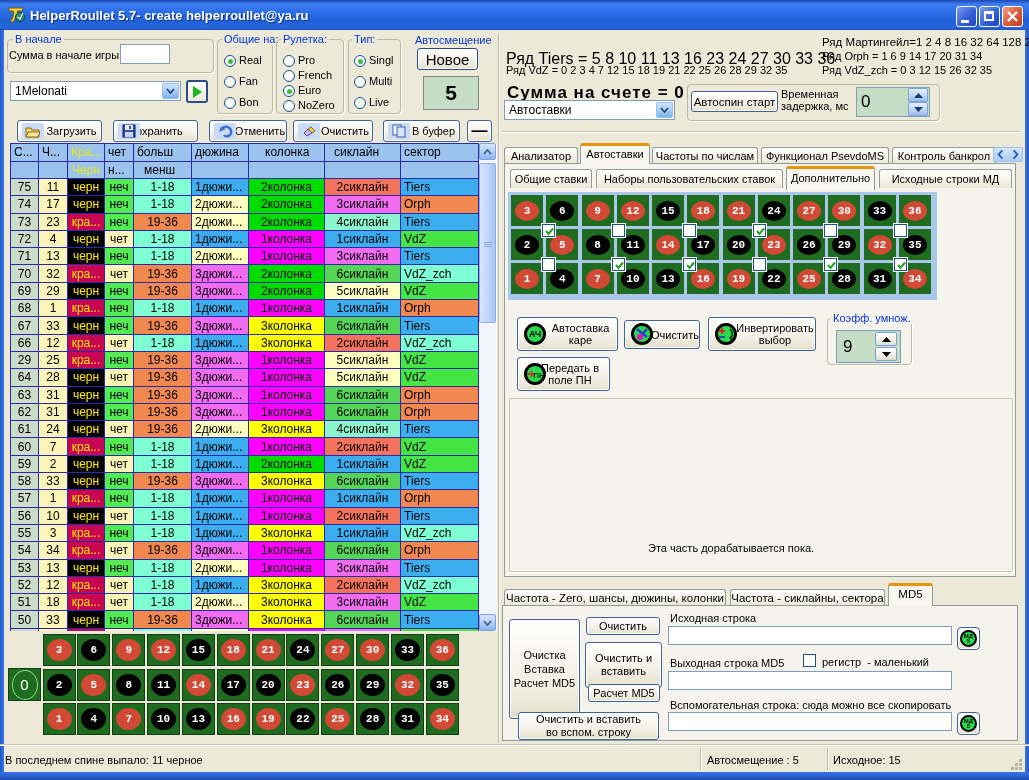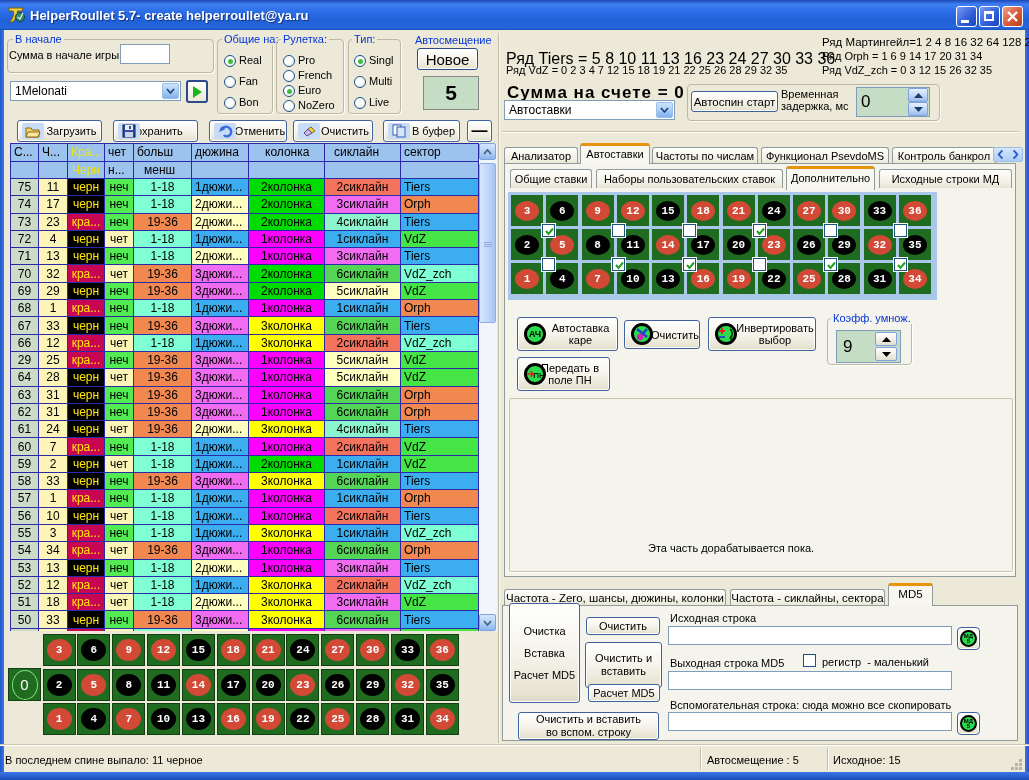--- a/index.html
+++ b/index.html
@@ -891,21 +891,21 @@
     </div>
 
 <div class="ab" style="left:509px;top:398px;width:504px;height:174px;border:1px solid #C8C4B0;box-shadow:1px 1px 0 #fff;z-index:3;border-radius:2px"></div>
 <div class="lbl" style="left:648px;top:542px;font-size:11px;z-index:4">Эта часть дорабатывается пока.</div>
 
 <div class="tpanel" style="left:502px;top:605px;width:516px;height:136px;z-index:2"></div>
 <div class="tab" style="left:504px;top:589px;width:222px;height:17px;line-height:17px;font-size:11.5px">Частота - Zero, шансы, дюжины, колонки</div>
 <div class="tab" style="left:730px;top:589px;width:155px;height:17px;line-height:17px;font-size:11.5px">Частота - сиклайны, сектора</div>
 <div class="tab tabsel" style="left:888px;top:583px;width:45px;height:23px;line-height:17px;font-size:11.5px">MD5</div>
 
-<div class="btn" style="left:509px;top:603px;width:71px;height:100px;z-index:3;line-height:22px">Очистка<br>Вставка<br>Расчет MD5</div>
+<div class="btn" style="left:509px;top:619px;width:71px;height:100px;z-index:3;line-height:14px">Очистка<br>Вставка<br>Расчет MD5</div>
 <div class="btn" style="left:586px;top:617px;width:74px;height:18px;z-index:3">Очистить</div>
 <div class="btn" style="left:585px;top:642px;width:77px;height:46px;z-index:3;line-height:13px">Очистить и<br>вставить</div>
 <div class="btn" style="left:588px;top:684px;width:72px;height:18px;z-index:3">Расчет MD5</div>
 <div class="lbl" style="left:670px;top:612px;font-size:11px;z-index:3">Исходная строка</div>
 <div class="edit" style="left:668px;top:626px;width:284px;height:19px;z-index:3"></div>
 <div class="btn" style="left:957px;top:627px;width:23px;height:23px;z-index:3;border-radius:4px">
       <span class="gico" style="width:17px;height:17px;border-width:2px;position:relative;font-size:6px;font-weight:bold;flex-direction:column;line-height:5px">
         <span>МД</span>
         <span>5</span>
       </span>

